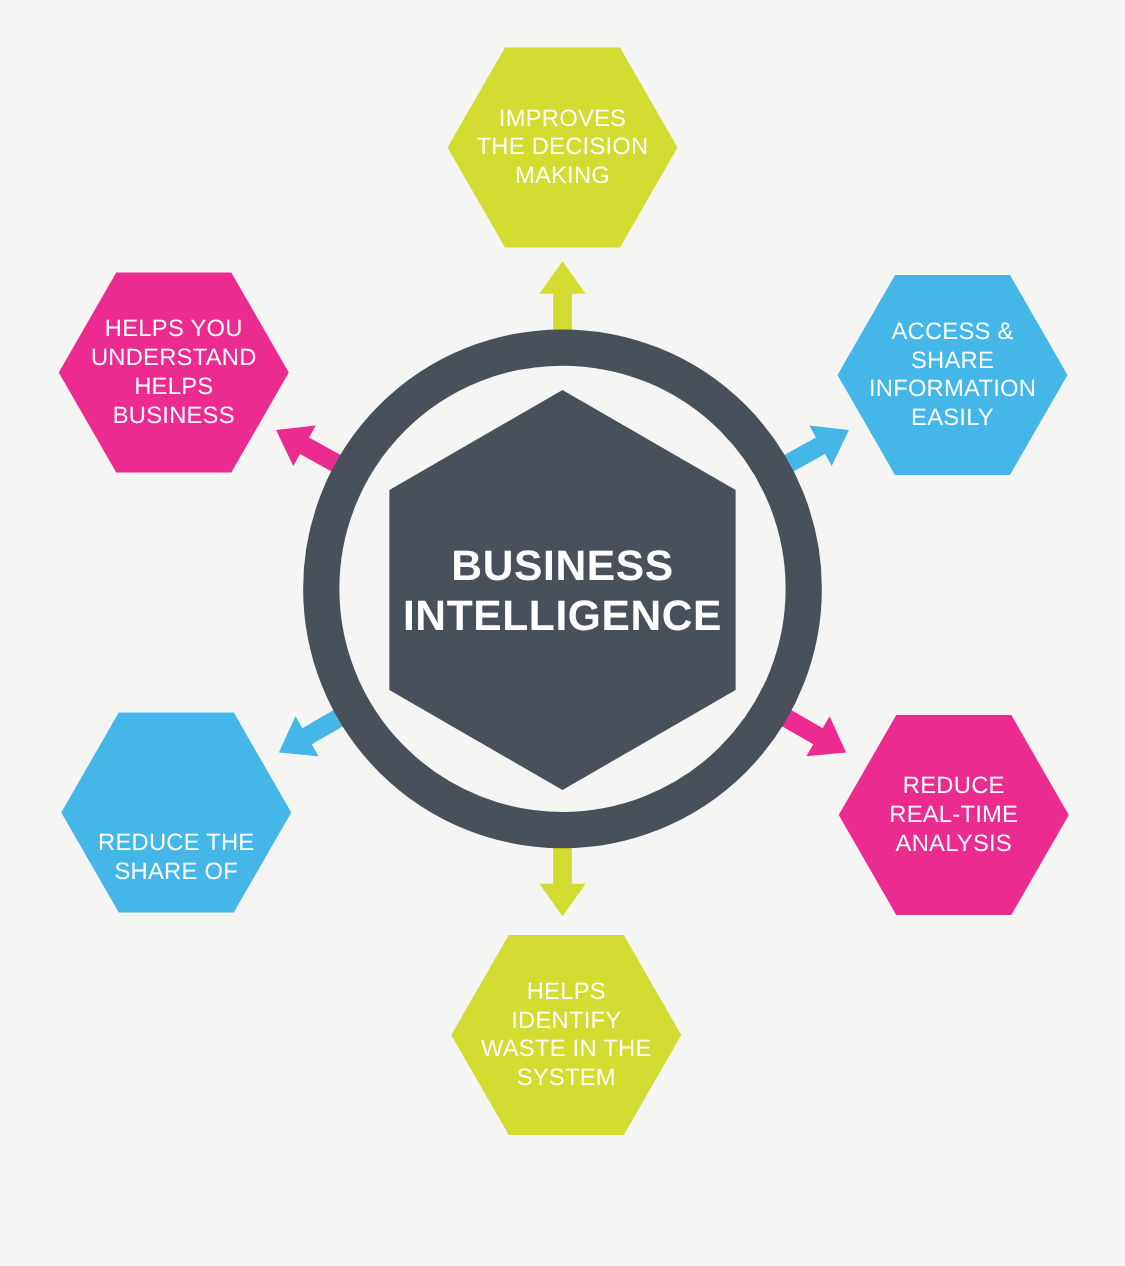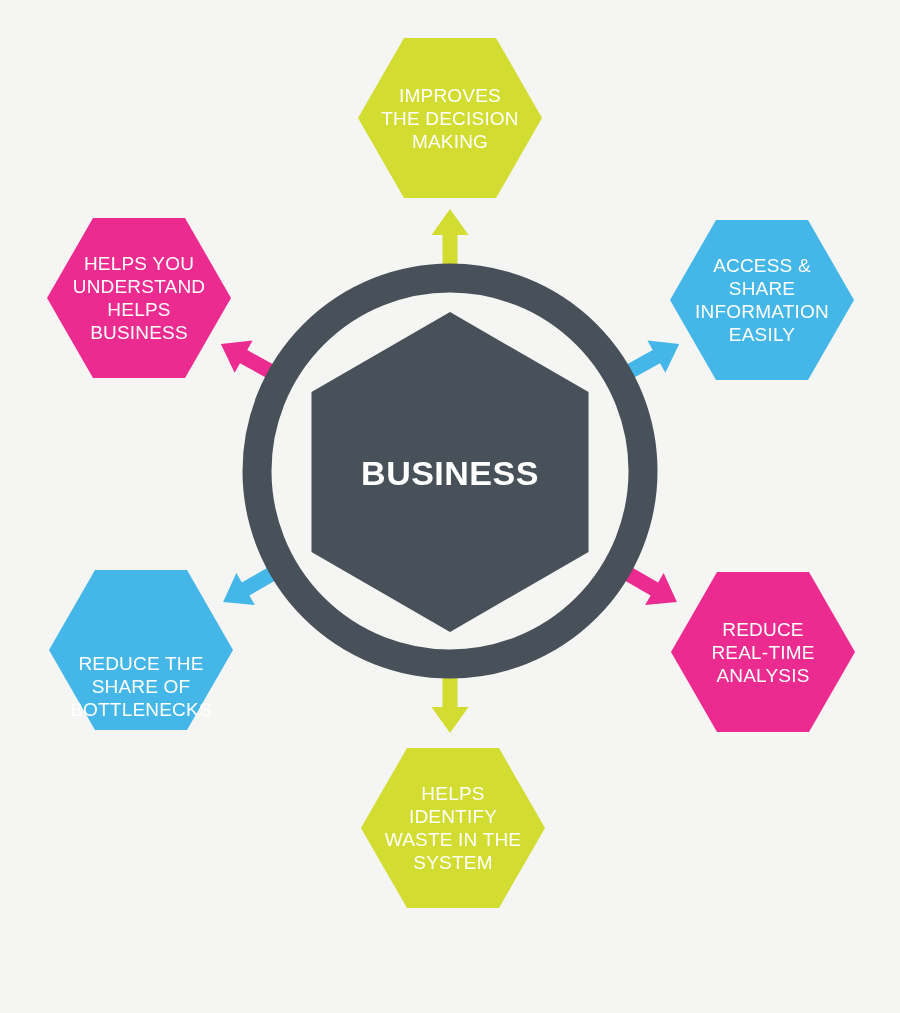--- a/index.html
+++ b/index.html
@@ -93,27 +93,27 @@
   <div class="hex-label" style="left:453px; top:828px;">
     <span>HELPS</span>
     <span>IDENTIFY</span>
     <span>WASTE IN THE</span>
     <span>SYSTEM</span>
   </div>
 
   <div class="hex-label" style="left:141px; top:650px;margin-top:36px;">
     <span>REDUCE THE</span>
     <span>SHARE OF</span>
-    <span>BOTTLENECKS</span>
   </div>
 
   <div class="hex-label" style="left:139px; top:298px;">
     <span>HELPS YOU</span>
     <span>UNDERSTAND</span>
     <span>HELPS</span>
     <span>BUSINESS</span>
   </div>
 
   <div class="center-label" style="left:450px; top:473px;">
     <span>BUSINESS</span>
+    <span>INTELLIGENCE</span>
   </div>
 
 </div>
 
 </body></html>

